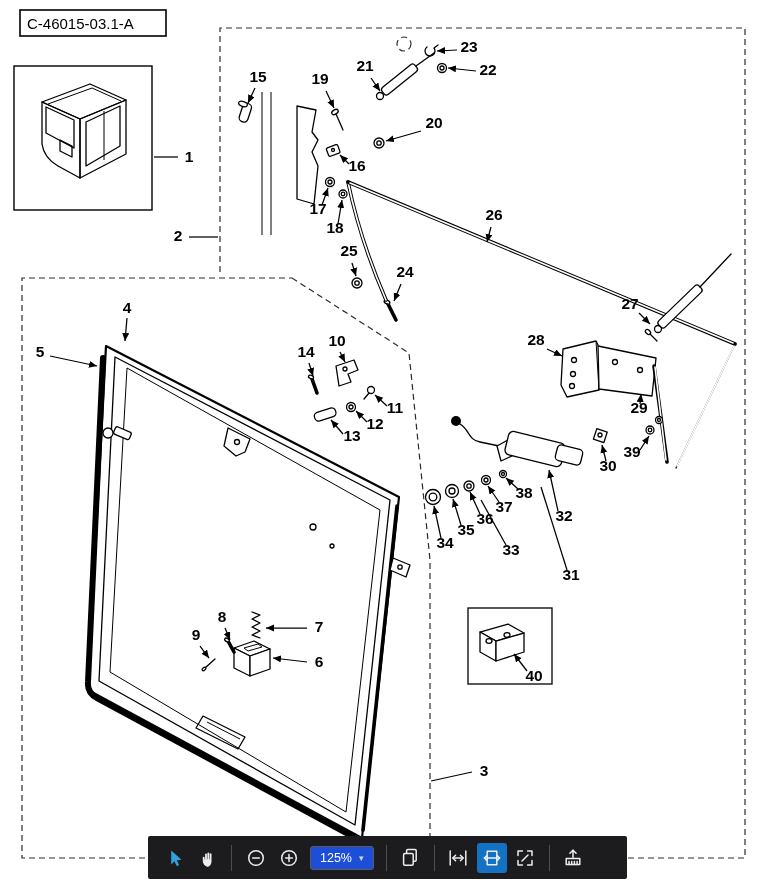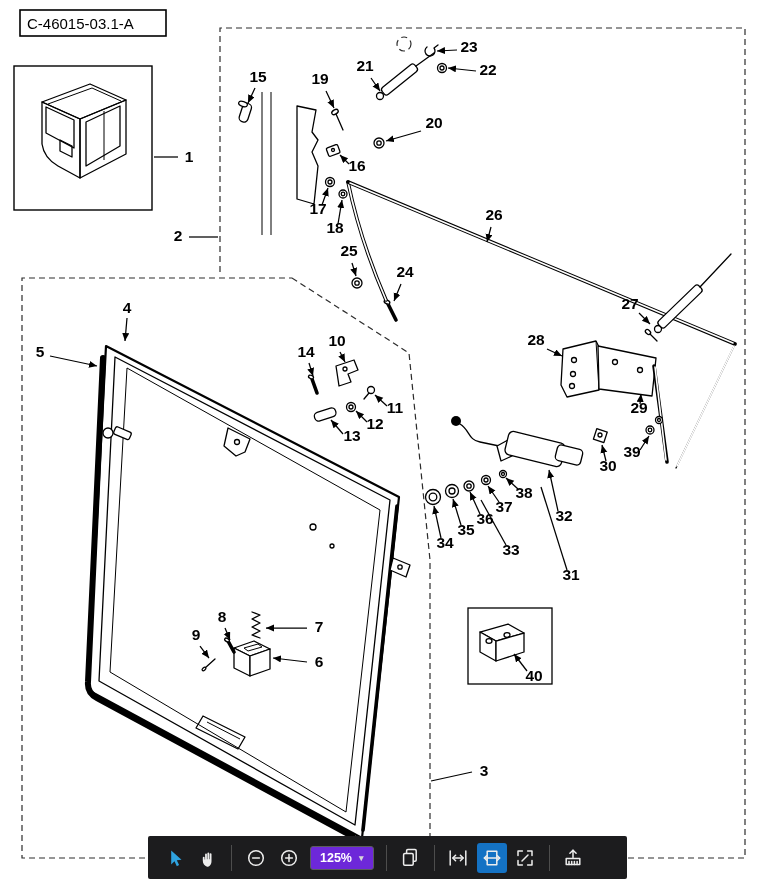--- a/index.html
+++ b/index.html
@@ -22,23 +22,23 @@
   
   .toolbar{
     position:absolute;left:148px;top:836px;width:479px;height:43px;
     background:#1c1c1e;border-radius:2px;display:flex;align-items:center;
     padding:0 10px;box-sizing:border-box;
   }
   .tb{background:none;border:none;width:33px;height:38px;display:flex;
       align-items:center;justify-content:center;padding:0;cursor:pointer;flex:0 0 auto;}
   .tb.view-active{background:#1472c4;border-radius:3px;width:30px;height:30px;margin:0 2px;}
   .sep{width:1px;height:26px;background:#4d4d4d;margin:0 7px;flex:0 0 auto;}
-  .zoom-select{display:flex;align-items:center;gap:7px;background:#6d28d9;
+  .zoom-select{display:flex;align-items:center;gap:7px;background:#1d4ed8;
       border:1px solid #5c5c5e;border-radius:3px;color:#fff;font-size:12.5px;
-      padding:4px 9px;margin:0 5px;cursor:pointer;flex:0 0 auto;font-weight:bold;}
+      padding:4px 9px;margin:0 5px;cursor:pointer;flex:0 0 auto;}
   .zoom-select .caret{font-size:9px;color:#d8d8d8;}
   .ic {stroke:#ededed;stroke-width:1.5;fill:none;stroke-linecap:round;stroke-linejoin:round;}
   .icf{stroke:#ededed;stroke-width:1.5;fill:#1c1c1e;}
 </style>
 </head>
 <body>
 
 <svg id="diagram-svg" width="763" height="891" viewBox="0 0 763 891">
   <defs>
     <marker id="arrowhead" markerWidth="9" markerHeight="8" refX="8" refY="3.5" orient="auto" markerUnits="userSpaceOnUse">

